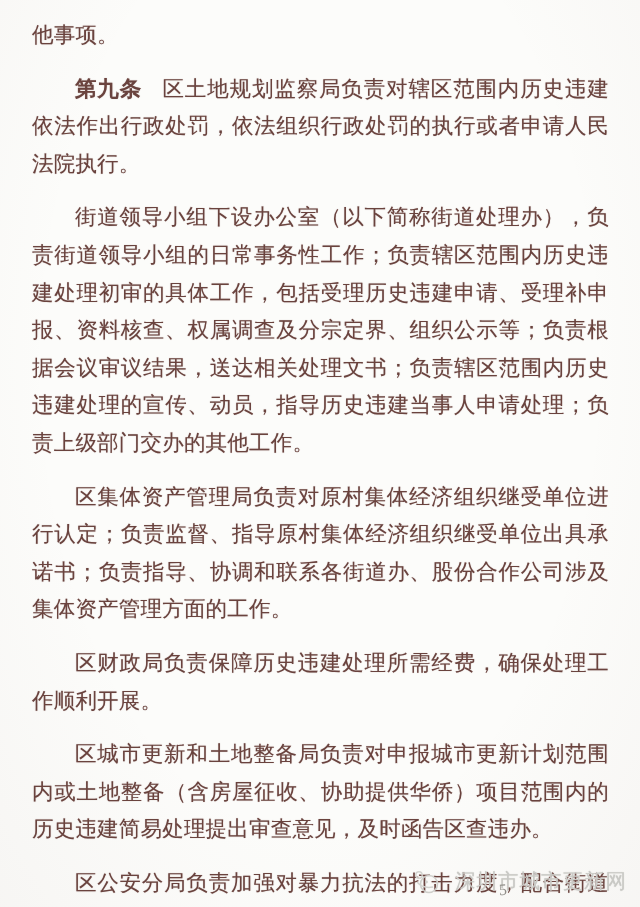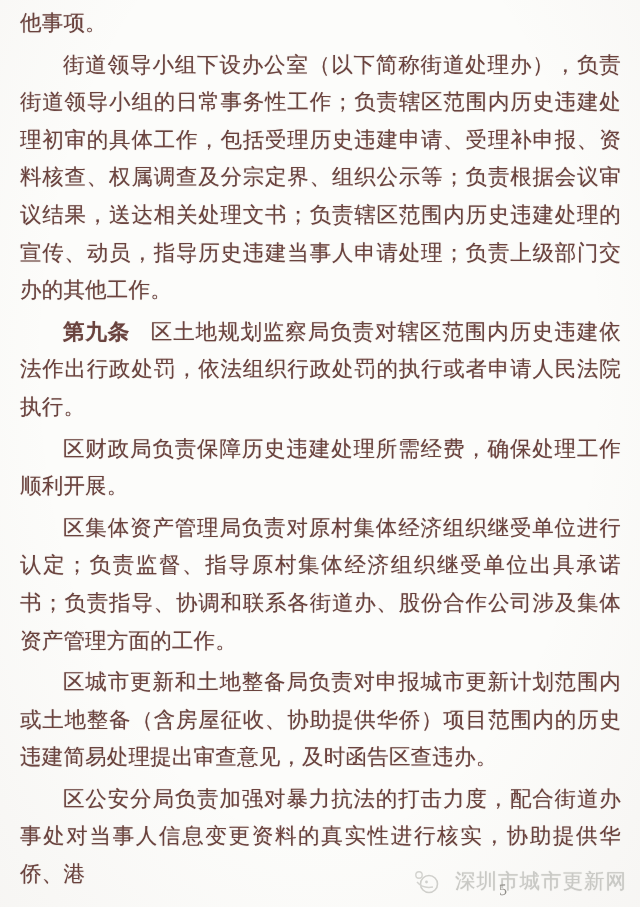--- a/index.html
+++ b/index.html
@@ -26,21 +26,21 @@
     right: 15px;
     color: var(--ink, #6a433e);
     font-size: 21.5px;
     line-height: 37.6px;
     text-align: justify;
     text-justify: inter-ideograph;
     letter-spacing: 0.2px;
     text-shadow: 0 0 1px rgba(106,67,62,0.45);
   }
   .para {
-    margin: 4px;
+    margin: 16px;
   }
   .para.indent {
     text-indent: 43px;
   }
   .lead {
     font-weight: 700;
     margin-right: 0.95em;
   }
   .footer-mark {
     position: absolute;
@@ -71,24 +71,24 @@
     transform: rotate(-4deg);
   }
 </style>
 </head>
 <body>
 
 <div class="page">
 
   <div class="text-body" id="text-body">
       <p class="para">他事项。</p>
+      <p class="para indent"><span class="lead">第九条</span>区土地规划监察局负责对辖区范围内历史违建依法作出行政处罚，依法组织行政处罚的执行或者申请人民法院执行。</p>
       <p class="para indent">街道领导小组下设办公室（以下简称街道处理办），负责街道领导小组的日常事务性工作；负责辖区范围内历史违建处理初审的具体工作，包括受理历史违建申请、受理补申报、资料核查、权属调查及分宗定界、组织公示等；负责根据会议审议结果，送达相关处理文书；负责辖区范围内历史违建处理的宣传、动员，指导历史违建当事人申请处理；负责上级部门交办的其他工作。</p>
-      <p class="para indent"><span class="lead">第九条</span>区土地规划监察局负责对辖区范围内历史违建依法作出行政处罚，依法组织行政处罚的执行或者申请人民法院执行。</p>
+      <p class="para indent">区集体资产管理局负责对原村集体经济组织继受单位进行认定；负责监督、指导原村集体经济组织继受单位出具承诺书；负责指导、协调和联系各街道办、股份合作公司涉及集体资产管理方面的工作。</p>
       <p class="para indent">区财政局负责保障历史违建处理所需经费，确保处理工作顺利开展。</p>
-      <p class="para indent">区集体资产管理局负责对原村集体经济组织继受单位进行认定；负责监督、指导原村集体经济组织继受单位出具承诺书；负责指导、协调和联系各街道办、股份合作公司涉及集体资产管理方面的工作。</p>
       <p class="para indent">区城市更新和土地整备局负责对申报城市更新计划范围内或土地整备（含房屋征收、协助提供华侨）项目范围内的历史违建简易处理提出审查意见，及时函告区查违办。</p>
       <p class="para indent">区公安分局负责加强对暴力抗法的打击力度，配合街道办事处对当事人信息变更资料的真实性进行核实，协助提供华侨、港</p>
     </div>
 
   <div class="footer-mark">
     <svg class="wm-logo" viewBox="0 0 30 26" fill="none" xmlns="http://www.w3.org/2000/svg">
       <circle cx="16" cy="15" r="8.5" stroke="#cfcfcb" stroke-width="1.6"></circle>
       <circle cx="6" cy="6" r="3.2" stroke="#d3d3cf" stroke-width="1.4"></circle>
       <path d="M4 13 Q10 20 20 18" stroke="#d3d3cf" stroke-width="1.4" fill="none"></path>
       <circle cx="13.5" cy="13" r="1.4" fill="#cfcfcb"></circle>

